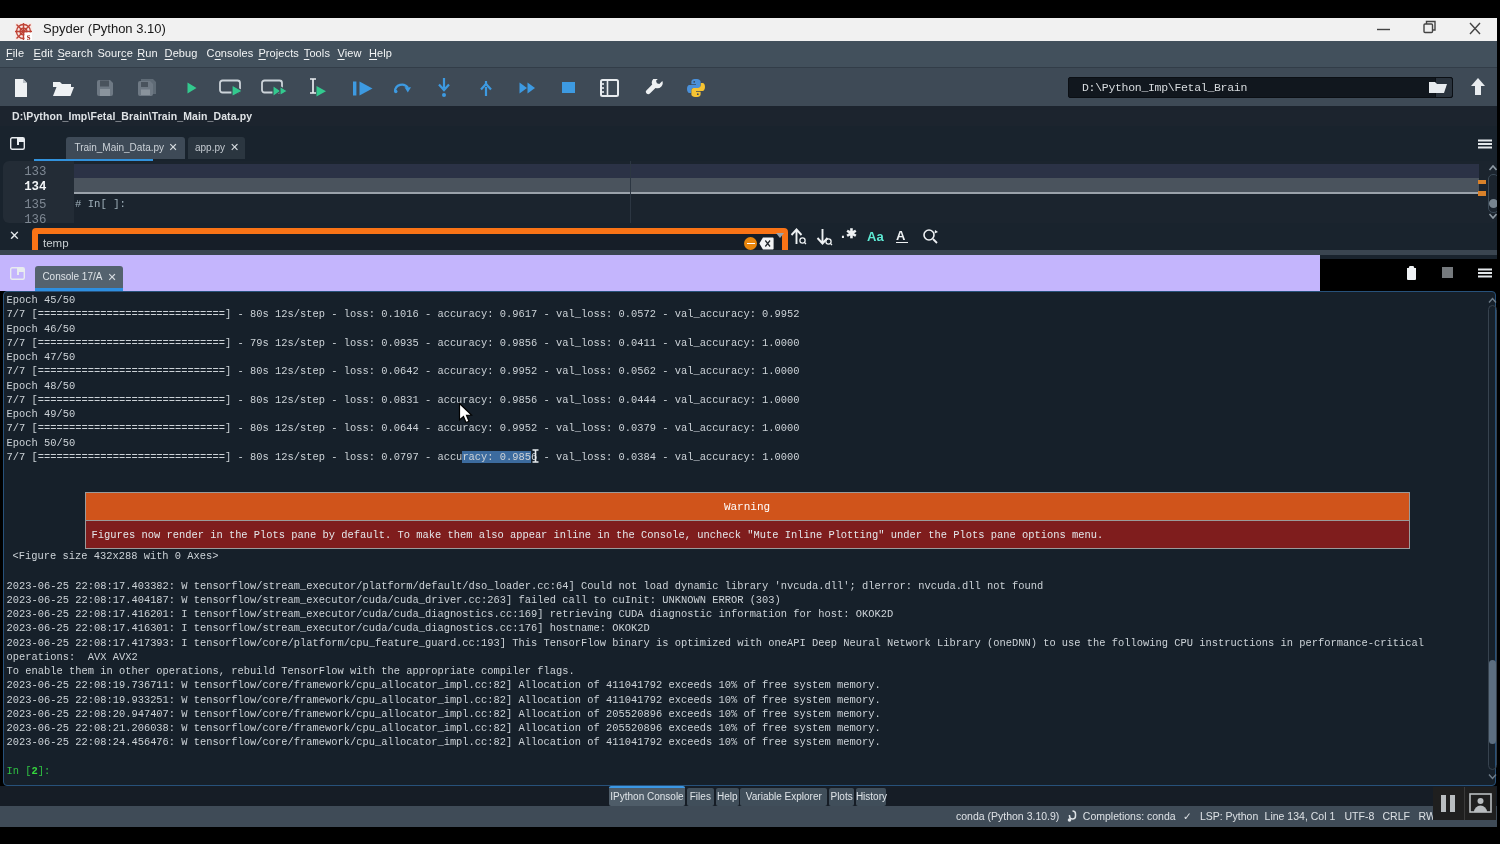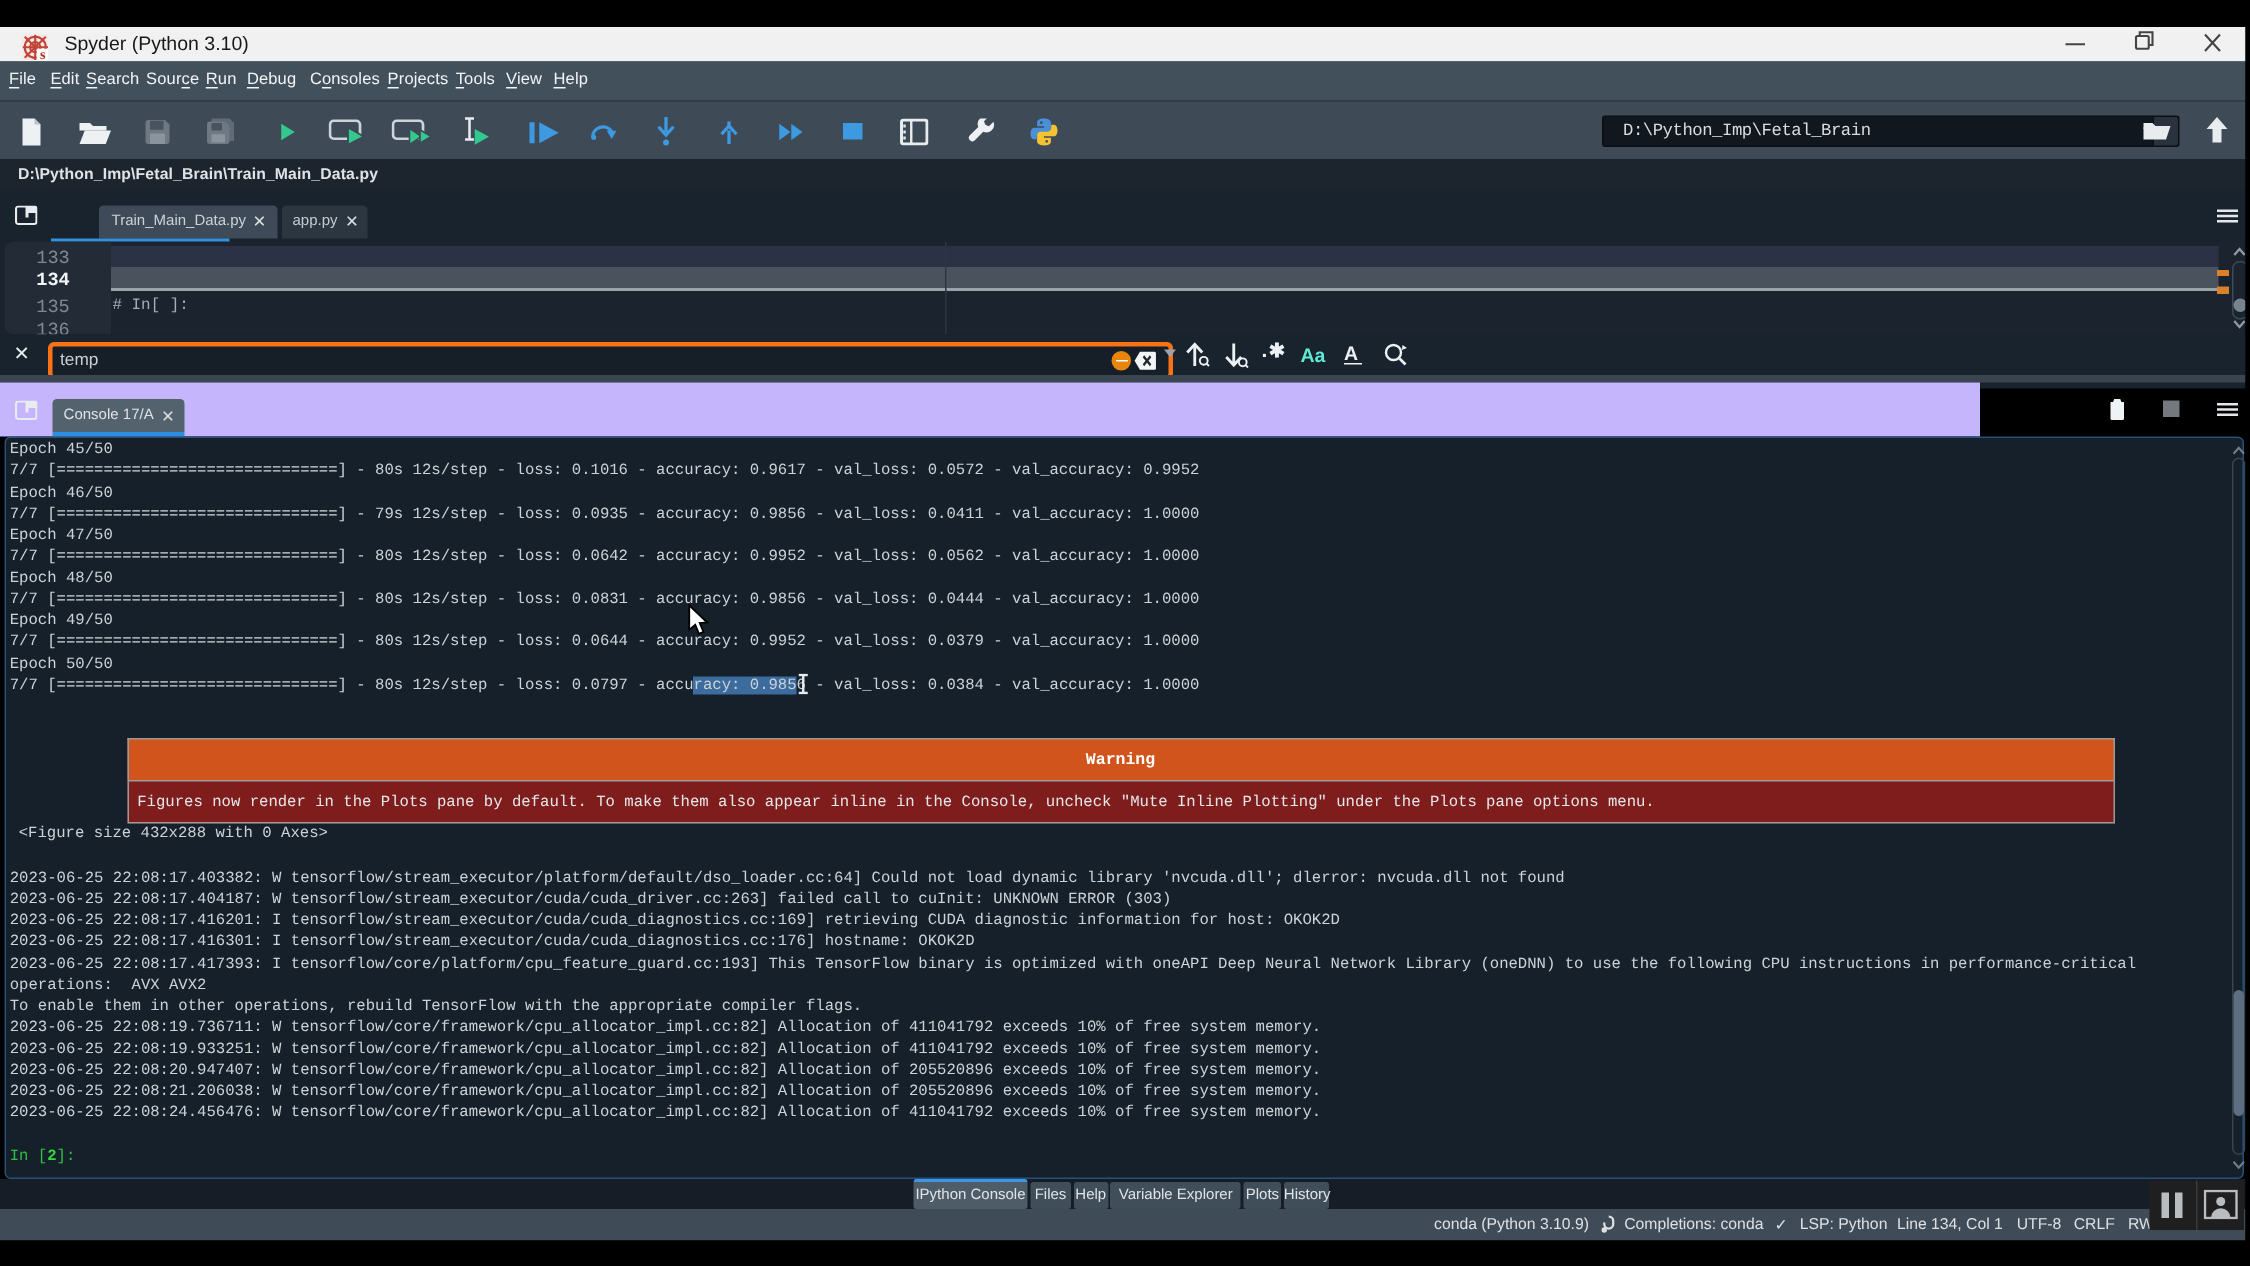--- a/index.html
+++ b/index.html
@@ -37,33 +37,33 @@
 #code135{left:72.5px;top:36.5px;font-size:10.6px;color:#9fb0ba;font-family:"Liberation Mono",monospace;}
 
 #eflag1{left:1475px;top:18.5px;width:8px;height:4.5px;background:#d8812a;}
 #eflag2{left:1475px;top:30px;width:8px;height:4.5px;background:#d8812a;}
 #escroll{left:1485.5px;top:3px;width:9.5px;height:55px;}
 #escrolltrack{position:absolute;left:0;top:10px;width:9px;height:37px;border:1px solid #3c4a57;border-radius:5px;}
 #ethumb{position:absolute;left:0.5px;top:35px;width:9px;height:9px;border-radius:50%;background:#77848f;}
 
 #findbar{left:0;top:222.5px;width:1497px;height:27px;background:#19232d;}
 #findx{left:9px;top:5px;font-size:13px;color:#e8ecef;}
-#findinput{left:32px;top:5.5px;width:744px;height:19px;background:#161e28;border:3px solid #f97316;border-radius:4px;}
+#findinput{left:32px;top:5.5px;width:744px;height:19px;background:#161e28;border:6px solid #f97316;border-radius:4px;}
 #findtext{left:5px;top:3px;font-size:11.5px;color:#c8ced2;}
 #splitter{left:0;top:249.5px;width:1497px;height:5px;background:#3a4550;}
 
 #constabbar{left:0;top:254.5px;width:1320px;height:36px;background:#c4b5fd;}
 #ctab{left:35.4px;top:11.5px;width:87.6px;height:22px;background:#54626e;border-radius:3px 3px 0 0;}
 #ctab span{position:absolute;left:7px;top:5px;font-size:10px;color:#dde2e6;}
 #ctabline{left:35.4px;top:33.5px;width:87.6px;height:3.2px;background:#2e8fe0;}
 #consolebox{left:2.5px;top:290.5px;width:1493px;height:495px;background:#16202a;border:1px solid #27517a;border-radius:4px;box-sizing:border-box;}
 .cpre{position:absolute;left:3px;font-size:10.42px;line-height:14.27px;color:#ccd2d7;letter-spacing:0;}
 #warnbox{left:81px;top:200.5px;width:1325px;}
 #warnhead{position:relative;height:28px;background:#d0541b;border:1px solid #9b9b9b;border-bottom:none;box-sizing:border-box;text-align:center;}
-#warnhead span{font-family:"Liberation Mono",monospace;font-size:11px;font-weight:bold;color:#fff;line-height:28px;}
+#warnhead span{font-family:"Liberation Mono",monospace;font-size:11px;font-weight:normal;color:#fff;line-height:28px;}
 #warnbody{position:relative;height:29px;background:#7f1d1d;border:1px solid #9b9b9b;box-sizing:border-box;}
 #warnbody span{position:absolute;left:6px;top:8px;font-family:"Liberation Mono",monospace;font-size:10.42px;color:#e4e7ea;}
 .sel{background:#3c6b9e;}
 #inprompt{color:#2fc043;} #inprompt b{color:#35d83d;}
 
 #cscroll{left:1481px;top:4px;width:15px;height:485px;}
 #cscrolltrack{position:absolute;left:3px;top:9px;width:9px;height:465px;border:1px solid #37434f;border-radius:5px;box-sizing:border-box;}
 #cthumb{position:absolute;left:4px;top:364px;width:7px;height:84px;background:#5c6e80;border-radius:4px;}
 
 #bottombar{left:0;top:786px;width:1497px;height:20px;background:#161d26;}

